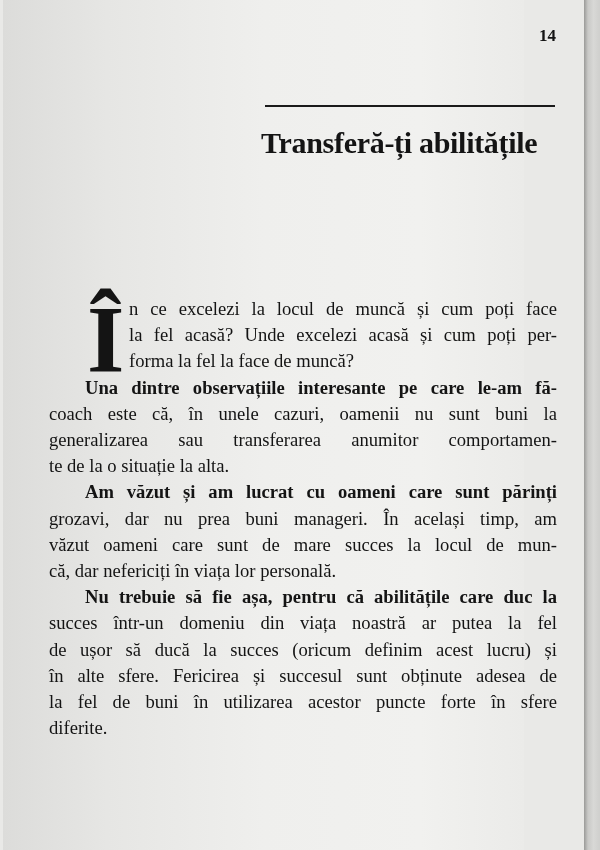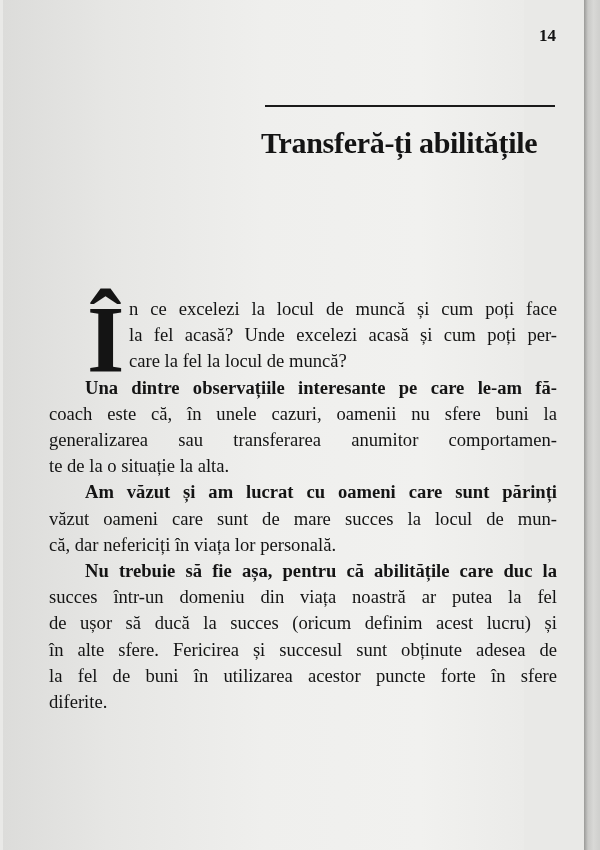--- a/index.html
+++ b/index.html
@@ -55,32 +55,33 @@
 
   <div class="page-number">14</div>
   <div class="title-rule"></div>
   <div class="chapter-title">Transferă-ți abilitățile</div>
 
   <div class="body">
     <div class="dropcap-block">
       <span class="dropcap">Î</span>
       <span class="line">n ce excelezi la locul de muncă și cum poți face</span>
       <span class="line">la fel acasă? Unde excelezi acasă și cum poți per-</span>
-      <span class="line last">care la fel la locul de muncă?</span>
+      <span class="line last">forma la fel la face de muncă?</span>
     </div>
 
     <div class="para">
       <span class="line indent">Una dintre observațiile interesante pe care le-am fă-</span>
-      <span class="line">coach este că, în unele cazuri, oamenii nu sfere buni la</span>
+      <span class="line">coach este că, în unele cazuri, oamenii nu sunt buni la</span>
       <span class="line">generalizarea sau transferarea anumitor comportamen-</span>
       <span class="line last">te de la o situație la alta.</span>
     </div>
 
     <div class="para">
       <span class="line indent">Am văzut și am lucrat cu oameni care sunt părinți</span>
+      <span class="line">grozavi, dar nu prea buni manageri. În același timp, am</span>
       <span class="line">văzut oameni care sunt de mare succes la locul de mun-</span>
       <span class="line last">că, dar nefericiți în viața lor personală.</span>
     </div>
 
     <div class="para">
       <span class="line indent">Nu trebuie să fie așa, pentru că abilitățile care duc la</span>
       <span class="line">succes într-un domeniu din viața noastră ar putea la fel</span>
       <span class="line">de ușor să ducă la succes (oricum definim acest lucru) și</span>
       <span class="line">în alte sfere. Fericirea și succesul sunt obținute adesea de</span>
       <span class="line">la fel de buni în utilizarea acestor puncte forte în sfere</span>

